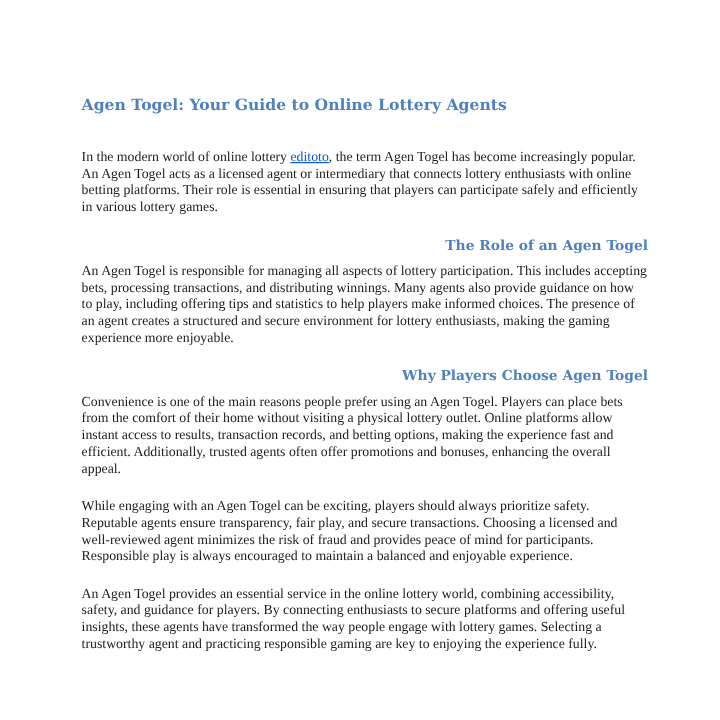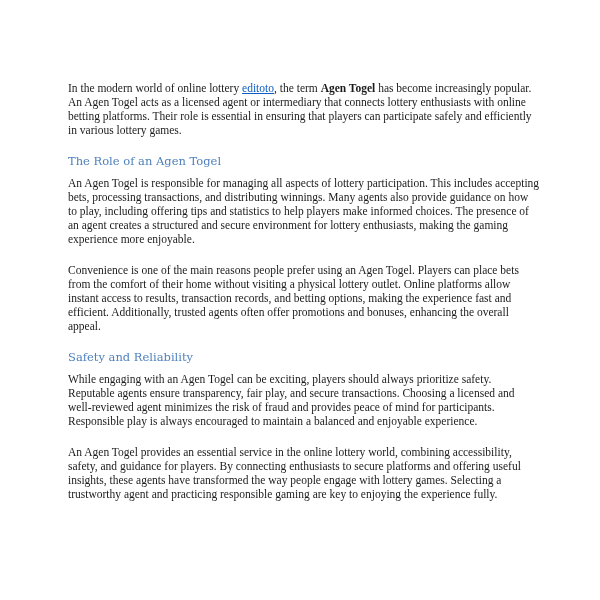--- a/index.html
+++ b/index.html
@@ -23,54 +23,56 @@
   .doc-title {
     font-family: "DejaVu Serif", serif;
     font-weight: bold;
     font-size: 13px;
     line-height: 16px;
     color: #4F81BD;
     margin: 0 0 27px 0;
   }
   .section-heading {
     font-family: "DejaVu Serif", serif;
-    font-weight: normal;
+    font-weight: bold;
     font-size: 11.5px;
     line-height: 14px;
     color: #4F81BD;
     margin: 0 0 8px 0;
+    text-align: right;
   }
   .body-para {
     font-size: 11.5px;
     line-height: 14px;
     color: #1b1b1b;
     margin: 0 0 17px 0;
     text-align: left;
   }
   .inline-link {
     color: #0B5CC4;
     font-weight: normal;
     text-decoration: underline;
     cursor: pointer;
   }
   .bold-term {
-    font-weight: bold;
+    font-weight: normal;
   }
 </style>
 </head>
 <body>
 
 <div class="doc-page">
 
+  <h1 class="doc-title">Agen Togel: Your Guide to Online Lottery Agents</h1>
 
   <p class="body-para"><span>In the modern world of online lottery </span><a class="inline-link">editoto</a><span>, the term </span><span class="bold-term">Agen Togel</span><span> has become increasingly popular. An Agen Togel acts as a licensed agent or intermediary that connects lottery enthusiasts with online betting platforms. Their role is essential in ensuring that players can participate safely and efficiently in various lottery games.</span></p>
 
   <h2 class="section-heading">The Role of an Agen Togel</h2>
   <p class="body-para">An Agen Togel is responsible for managing all aspects of lottery participation. This includes accepting bets, processing transactions, and distributing winnings. Many agents also provide guidance on how to play, including offering tips and statistics to help players make informed choices. The presence of an agent creates a structured and secure environment for lottery enthusiasts, making the gaming experience more enjoyable.</p>
 
+  <h2 class="section-heading">Why Players Choose Agen Togel</h2>
   <p class="body-para">Convenience is one of the main reasons people prefer using an Agen Togel. Players can place bets from the comfort of their home without visiting a physical lottery outlet. Online platforms allow instant access to results, transaction records, and betting options, making the experience fast and efficient. Additionally, trusted agents often offer promotions and bonuses, enhancing the overall appeal.</p>
 
-  <h2 class="section-heading">Safety and Reliability</h2>
   <p class="body-para">While engaging with an Agen Togel can be exciting, players should always prioritize safety. Reputable agents ensure transparency, fair play, and secure transactions. Choosing a licensed and well-reviewed agent minimizes the risk of fraud and provides peace of mind for participants. Responsible play is always encouraged to maintain a balanced and enjoyable experience.</p>
 
   <p class="body-para">An Agen Togel provides an essential service in the online lottery world, combining accessibility, safety, and guidance for players. By connecting enthusiasts to secure platforms and offering useful insights, these agents have transformed the way people engage with lottery games. Selecting a trustworthy agent and practicing responsible gaming are key to enjoying the experience fully.</p>
 
 </div>
 
 </body></html>

